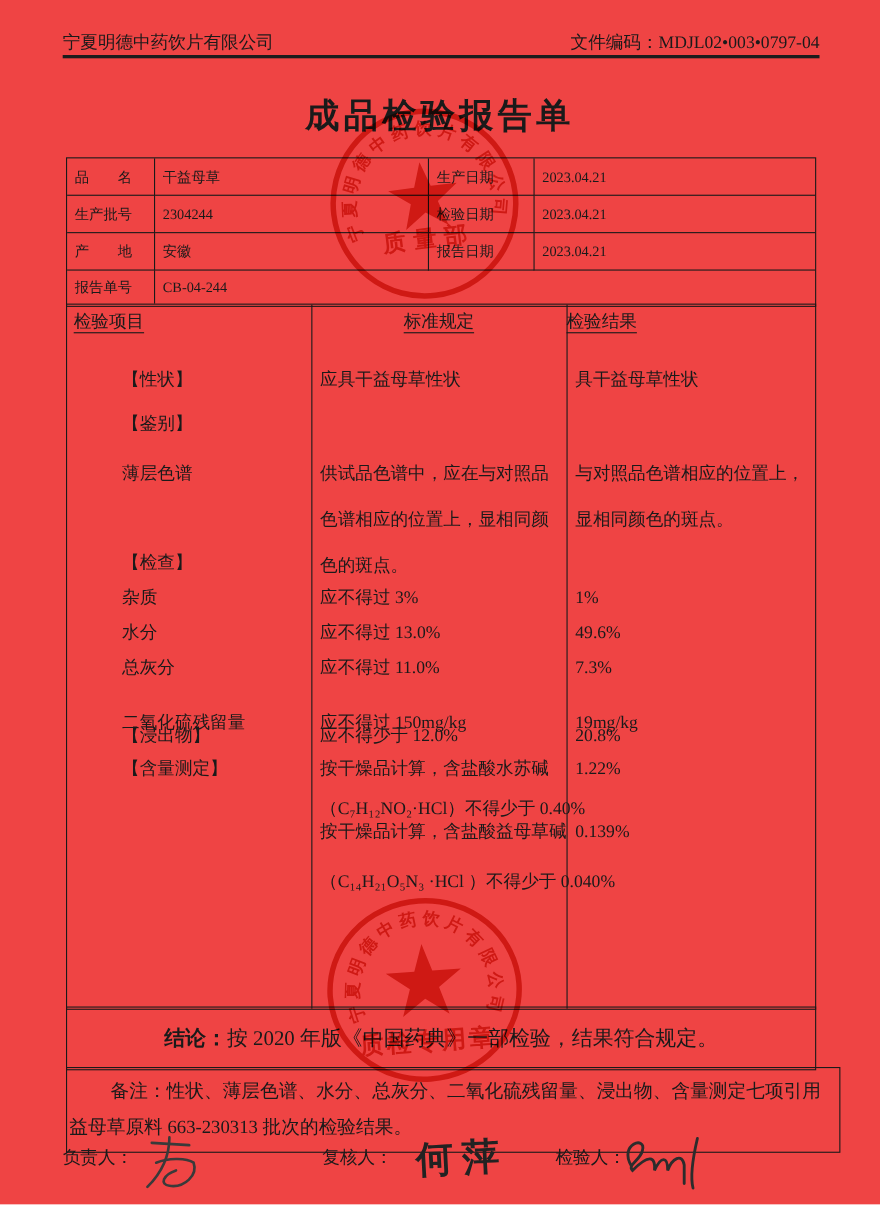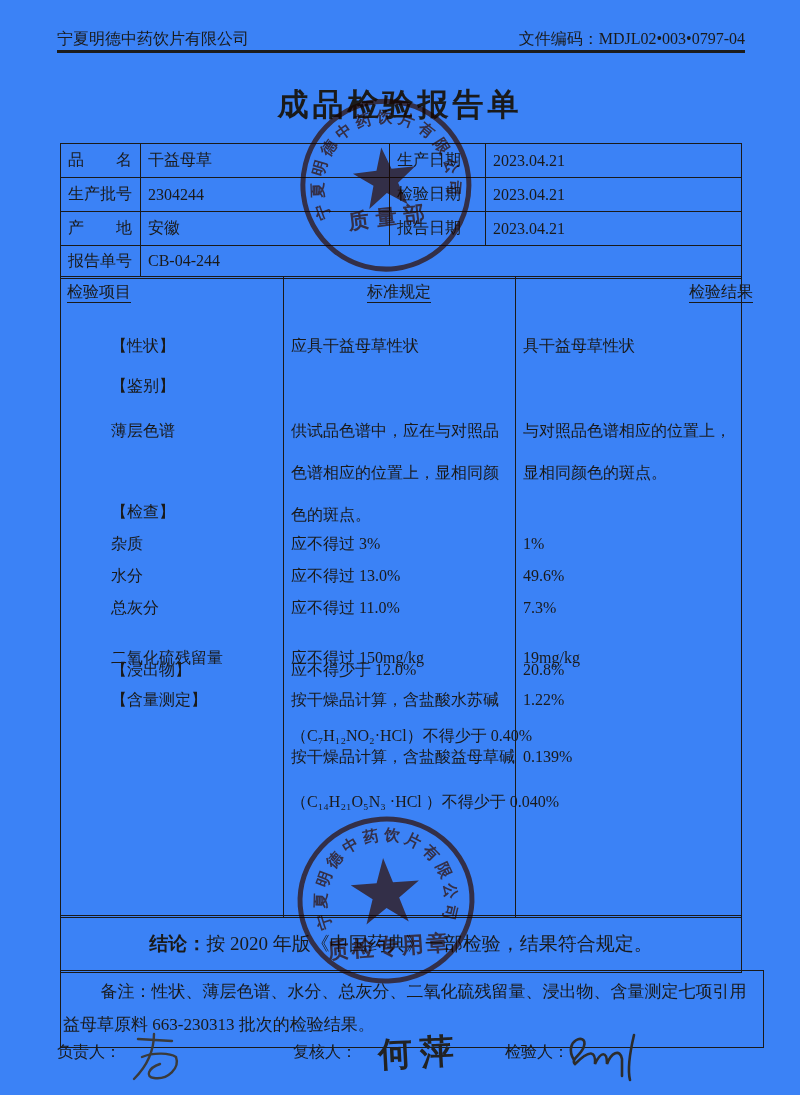--- a/index.html
+++ b/index.html
@@ -1,48 +1,48 @@
 <!DOCTYPE html>
 <html><head>
 <meta charset="utf-8">
 <style>
   html,body{margin:0;padding:0;background:#ffffff;}
-  .page{position:relative;width:800px;height:1095px;background:#3b82f6;overflow:hidden;
+  .page{position:relative;width:800px;height:1095px;background:#ef4444;overflow:hidden;
         font-family:"Liberation Serif","DejaVu Serif",serif;color:#1a1a1a;}
 
   
   .doc-header{position:absolute;top:28px;left:57px;right:55px;height:22px;
               display:flex;justify-content:space-between;align-items:flex-end;font-size:16px;}
   .header-rule{position:absolute;top:50px;left:57px;right:55px;height:3px;background:#1c1c1c;}
 
   
   .report-title{position:absolute;top:84px;left:0;width:800px;text-align:center;
                 font-size:31px;font-weight:700;letter-spacing:4px;}
 
   
   .info-table{position:absolute;top:143px;left:60px;width:680px;height:134px;
               border:1px solid #1a1a1a;display:grid;
               grid-template-columns:80px 249px 96px 255px;
-              grid-template-rows:34px 34px 34px 30px;font-size:16px;}
+              grid-template-rows:34px 34px 34px 30px;font-size:13px;}
   .it-cell{border-right:1px solid #1a1a1a;border-bottom:1px solid #1a1a1a;
            display:flex;align-items:center;padding-left:7px;overflow:hidden;}
   .it-cell.no-r{border-right:none;}
   .it-cell.no-b{border-bottom:none;}
   .it-cell.span3{grid-column:2 / 5;}
 
   
   .main-table{position:absolute;top:276px;left:60px;width:680px;height:640px;
               border:1px solid #1a1a1a;font-size:16px;}
   .vline{position:absolute;top:0;bottom:0;width:1px;background:#1a1a1a;}
   .vline.d1{left:222px;} .vline.d2{left:454px;}
   .mt-head{position:absolute;top:5px;left:0;width:680px;height:24px;}
   .mt-head .hcell{position:absolute;text-decoration:underline;text-underline-offset:5px;}
   .hcell.h1{left:6px;width:210px;text-align:left;}
   .hcell.h2{left:222px;width:232px;text-align:center;}
-  .hcell.h3{left:454px;width:226px;text-align:right;padding-left:12px;}
+  .hcell.h3{left:454px;width:226px;text-align:left;}
   .trow{position:absolute;left:0;width:680px;height:24px;}
   .cell{position:absolute;top:0;line-height:24px;white-space:nowrap;}
   .cell.c1{left:6px;width:212px;margin-left:44px;}
   .cell.c2{left:230px;width:220px;}
   .cell.c3{left:462px;width:214px;}
   .trow[data-key="xingzhuang"]{top:57px;}
   .trow[data-key="jianbie"]{top:97px;}
   .trow[data-key="bocengsepu"]{top:133px;height:96px;}
   .trow[data-key="bocengsepu"] .cell{line-height:42px;white-space:normal;}
   .trow[data-key="jiancha"]{top:223px;}

